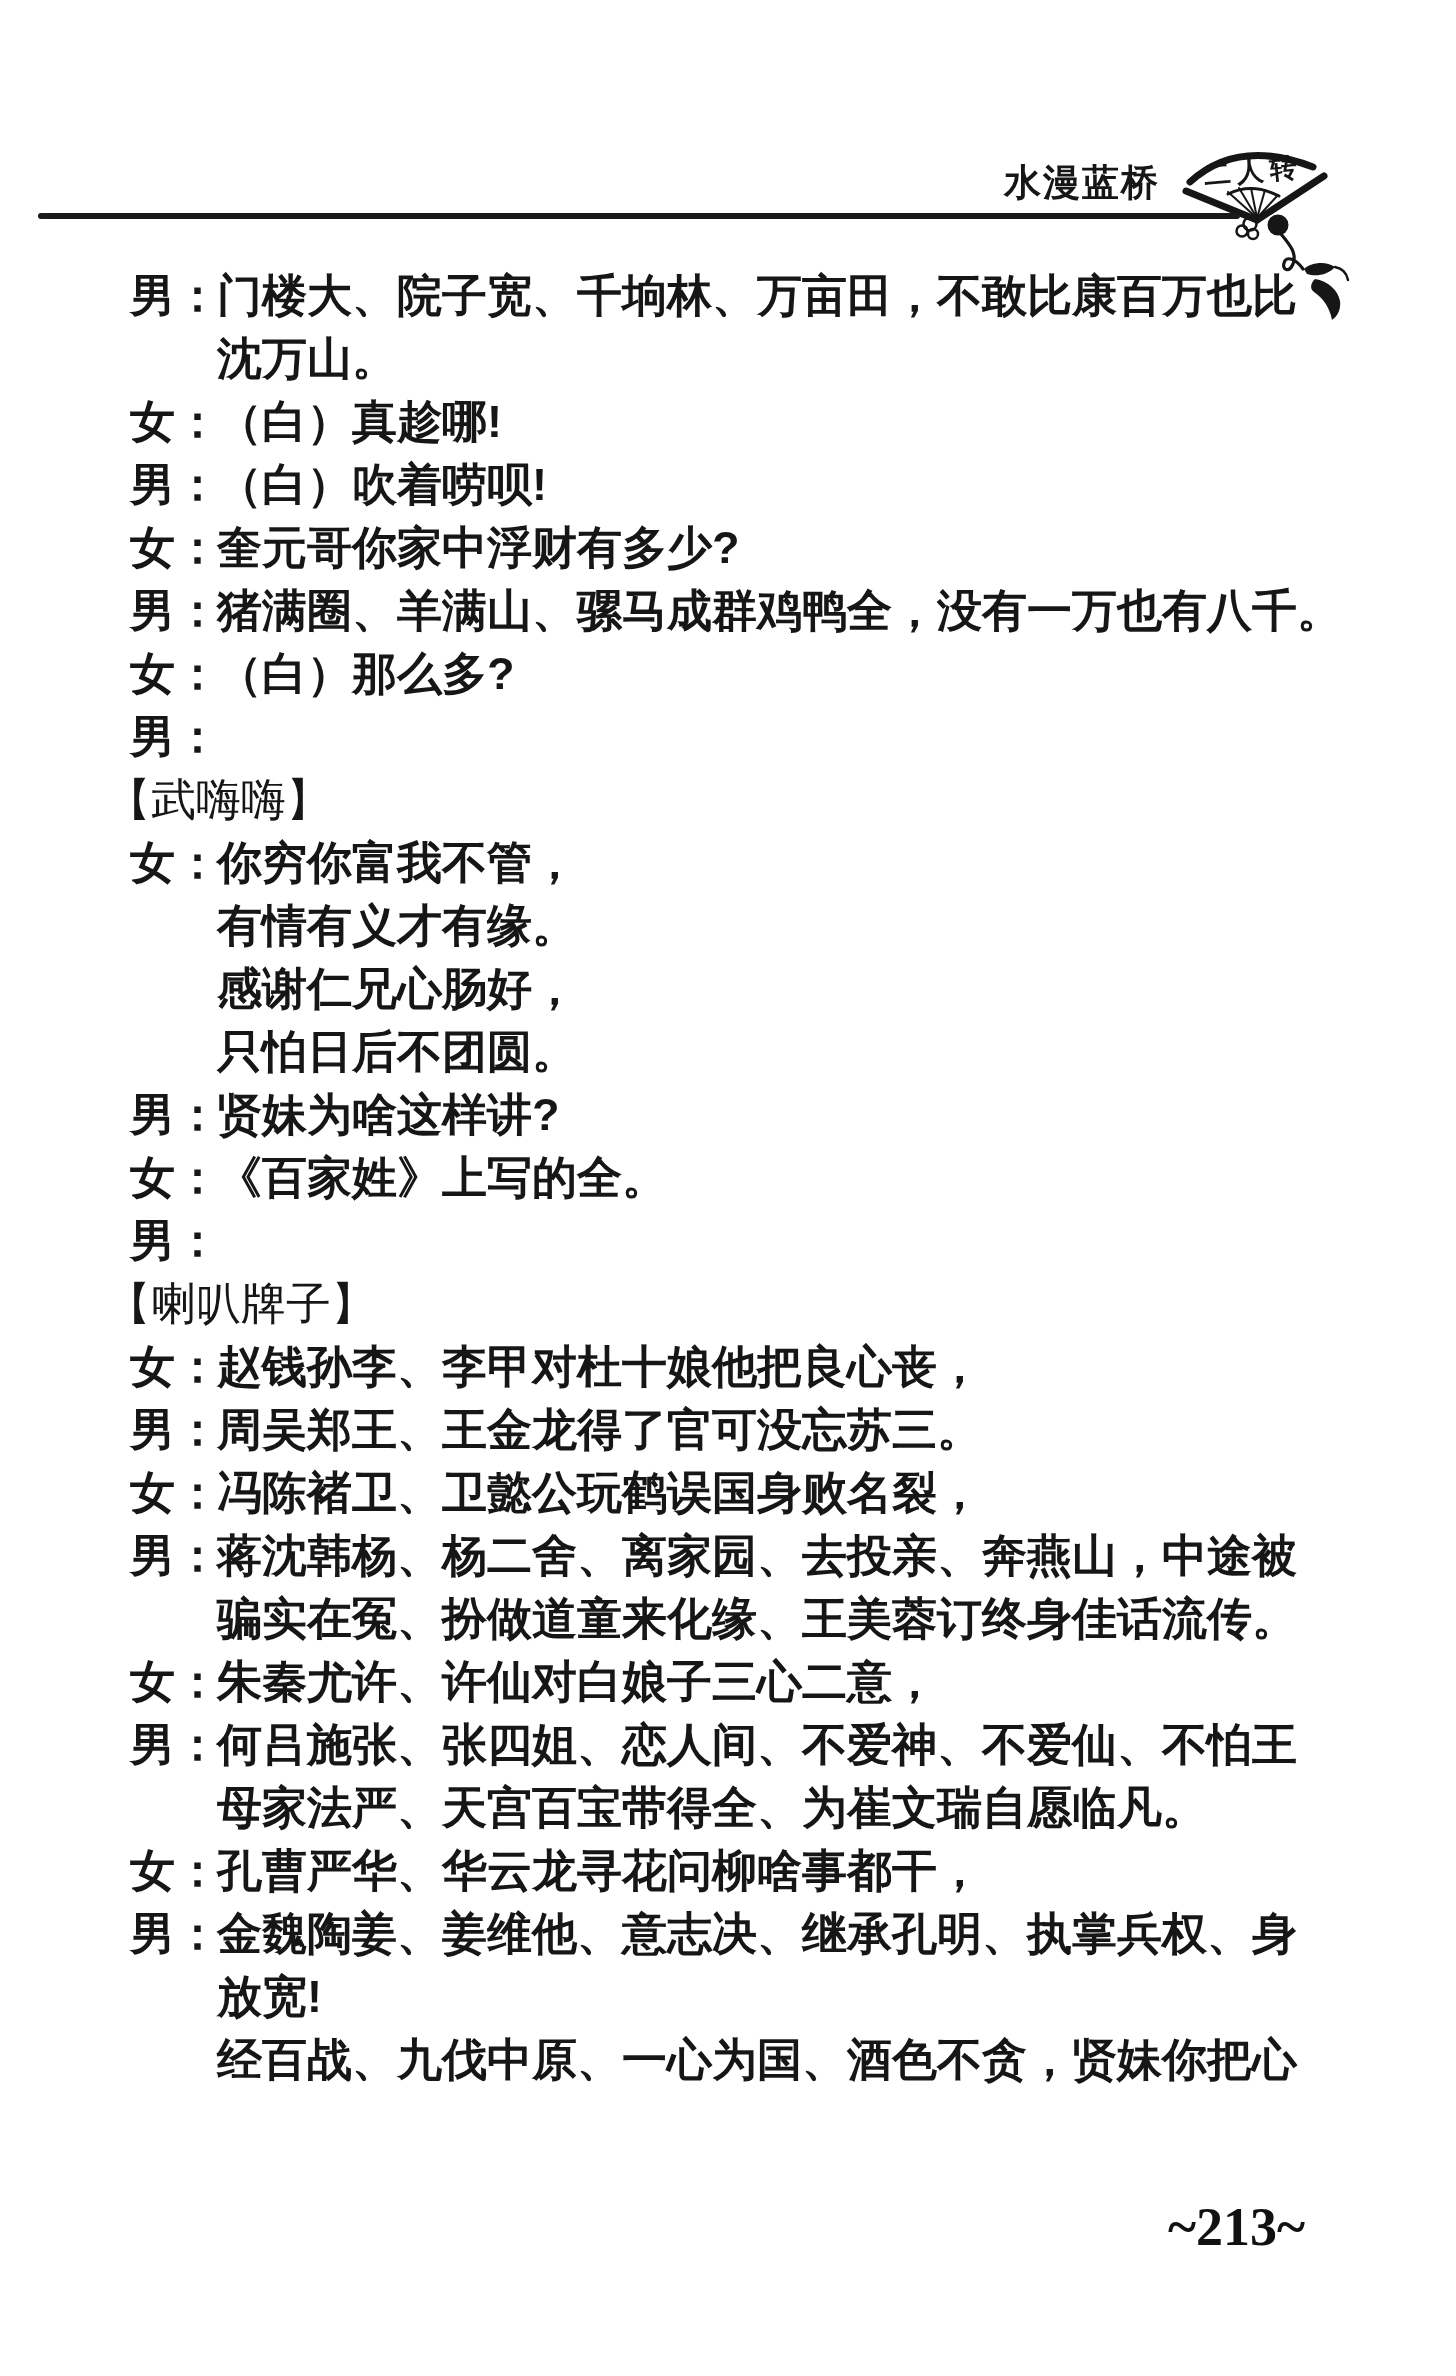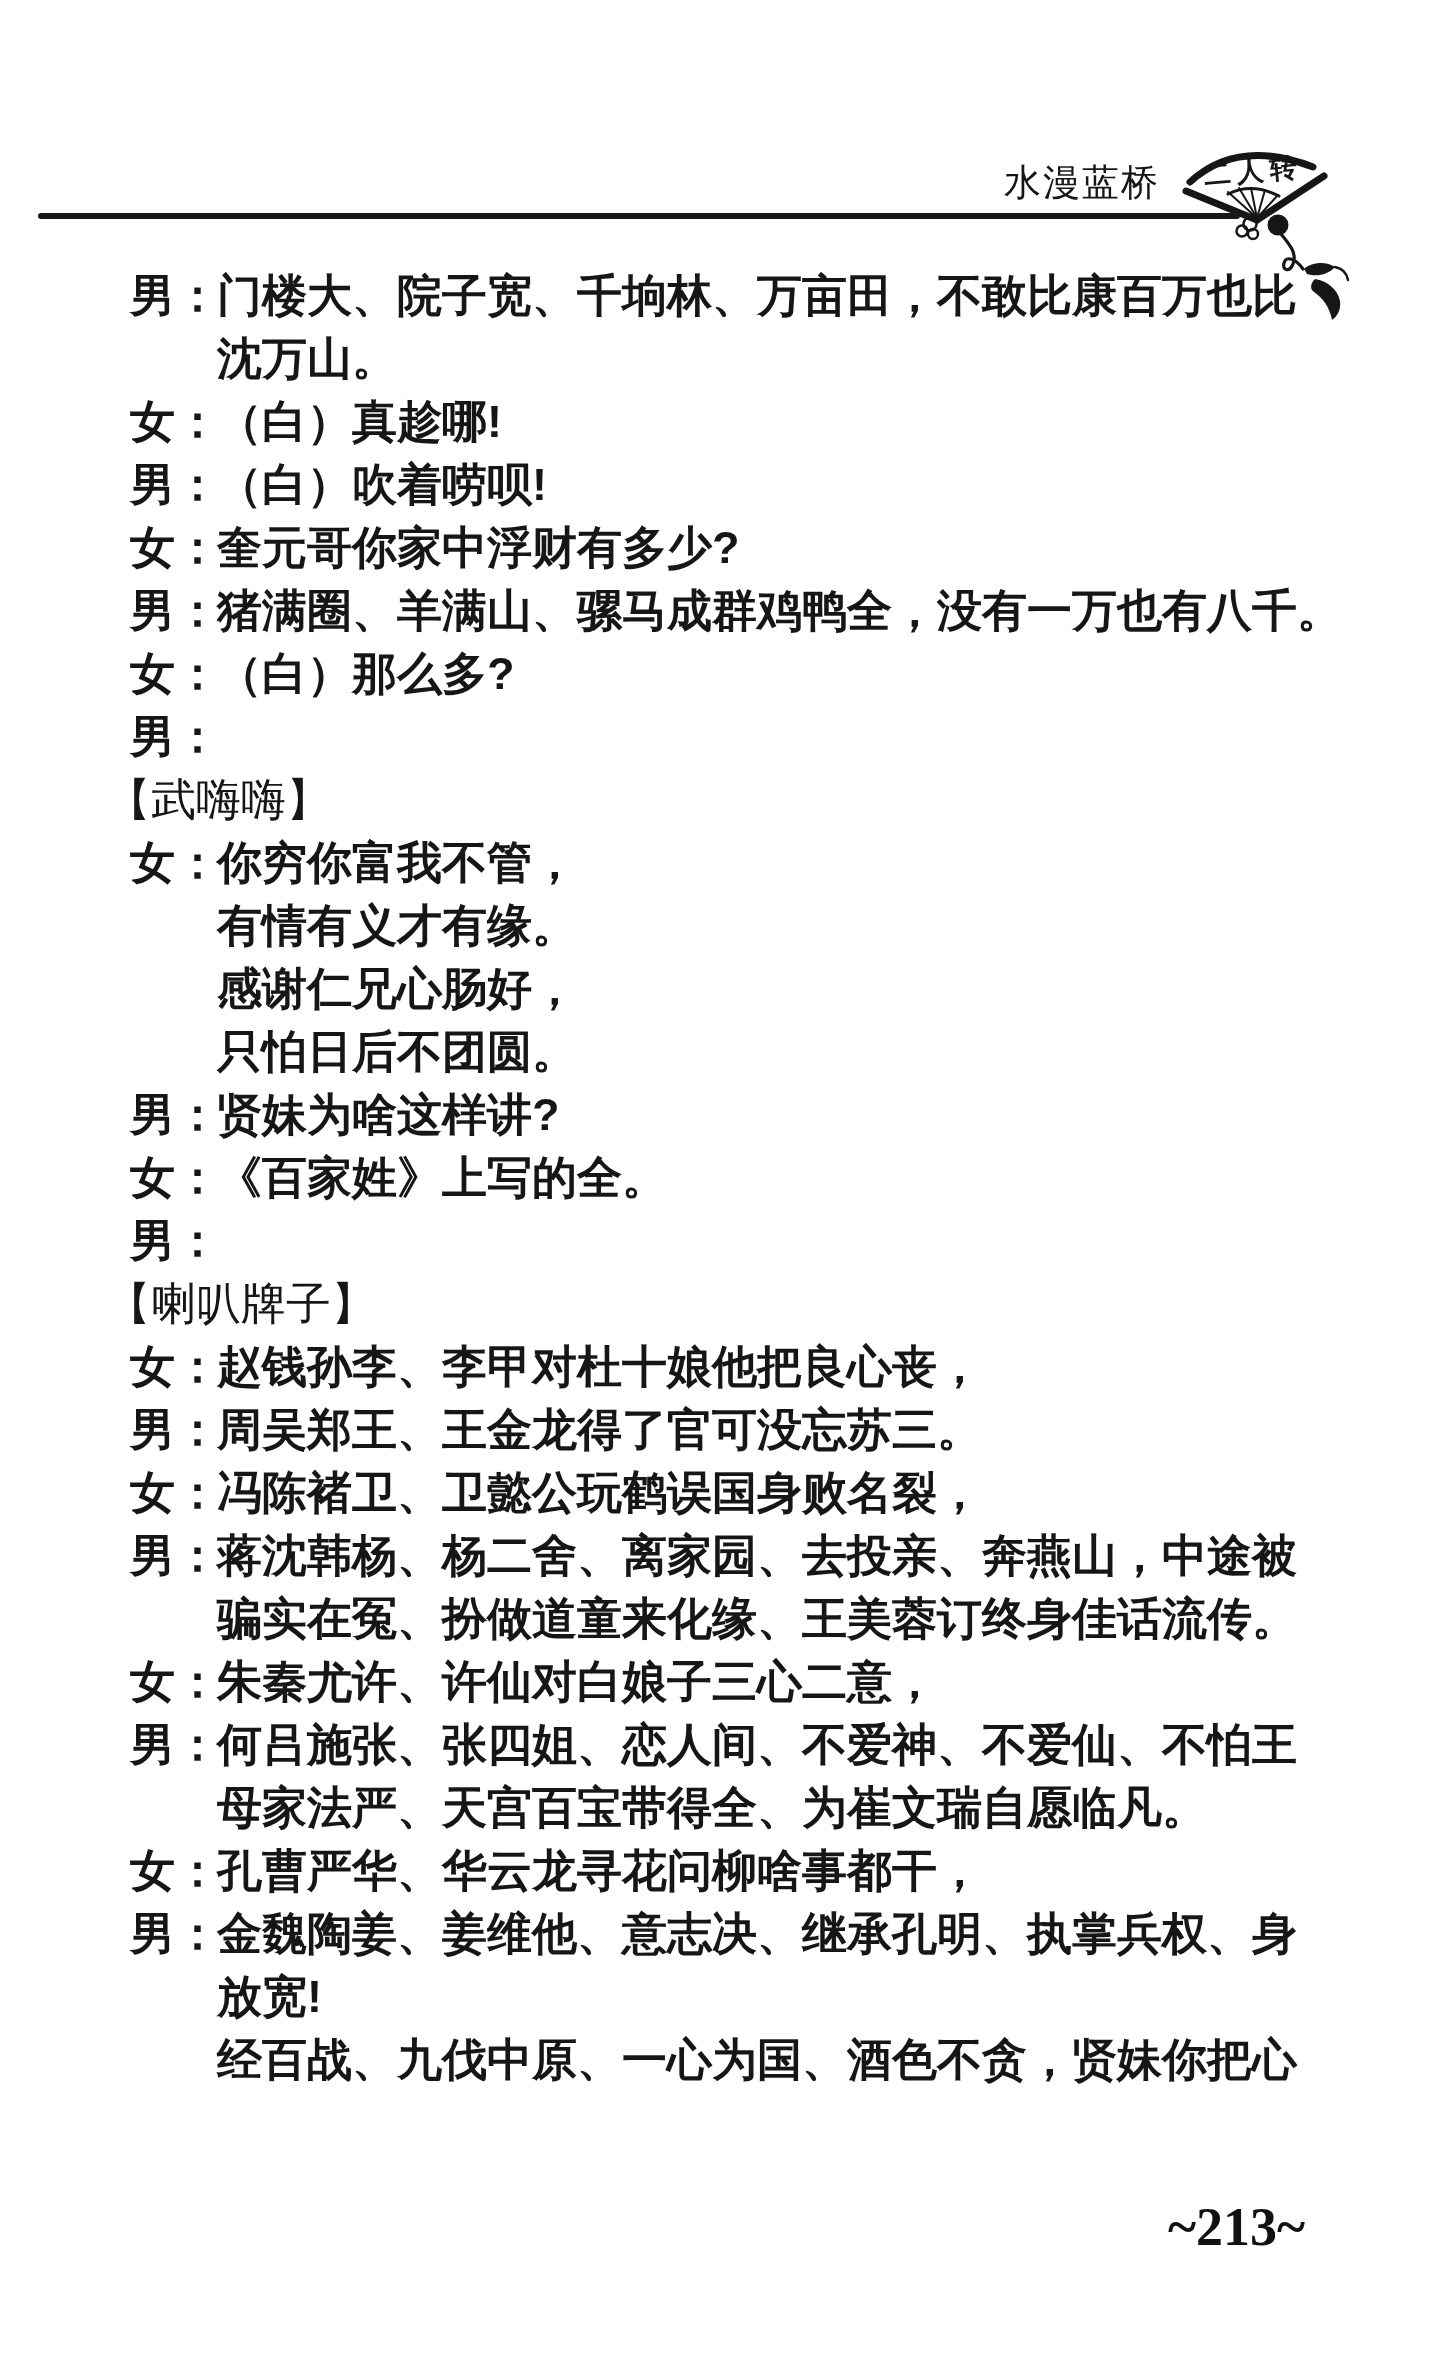--- a/index.html
+++ b/index.html
@@ -14,21 +14,21 @@
     overflow: hidden;
   }
 
   
   .running-title {
     position: absolute;
     left: 1004px;
     top: 163px;
     font-size: 37px;
     line-height: 40px;
-    font-weight: 400;
+    font-weight: 700;
     letter-spacing: 2px;
     white-space: nowrap;
     color: #161616;
   }
   .header-rule {
     position: absolute;
     left: 38px;
     top: 213px;
     width: 1202px;
     height: 6px;

